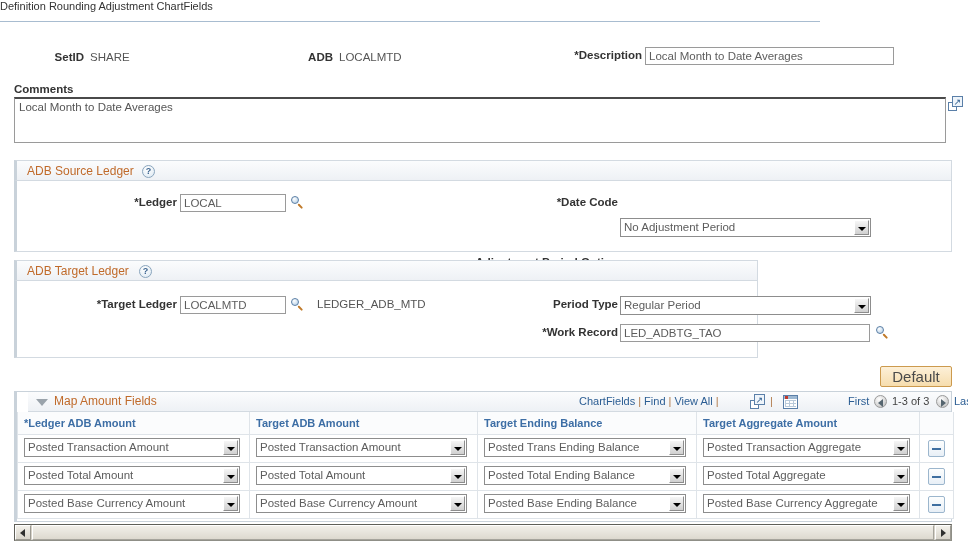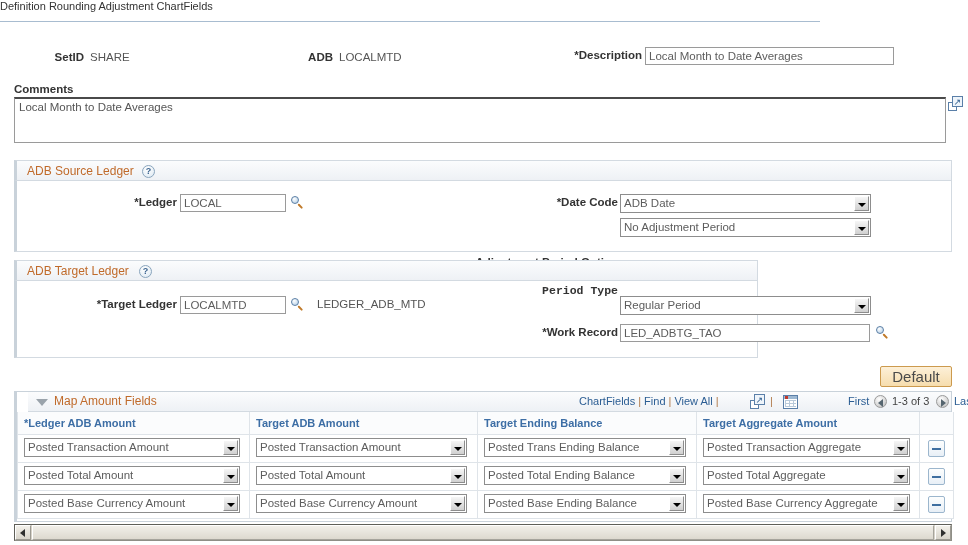--- a/index.html
+++ b/index.html
@@ -347,24 +347,20 @@
     <div class="sect-body" style="top:21px; height:71px;"></div>
 
     <div class="lbl" style="left:60px; top:36px; width:103px;">*Ledger</div>
     <input class="tbox" style="left: 166px; top: 34px; width: 106px;" value="LOCAL">
     <div class="mag" style="left:276px; top:35px;">
       <div class="c"></div>
         <div class="h"></div>
     </div>
 
     <div class="lbl" style="left:440px; top:36px; width:164px;">*Date Code</div>
-    <div class="ddl" style="left:606px; top:34px; width:251px;">
-      <span>ADB Date</span>
-      <span class="arrow"></span>
-    </div>
 
     <div class="lbl" style="left:380px; top:60px; width:224px;margin-top:36px;">Adjustment Period Option</div>
     <div class="ddl" style="left:606px; top:58px; width:251px;">
       <span>No Adjustment Period</span>
       <span class="arrow"></span>
     </div>
   </div>
 
   <div class="sect" style="left:14px; top:260px; width:744px; height:98px;">
     <div class="sect-hd">
@@ -374,21 +370,21 @@
     <div class="sect-body" style="top:21px; height:77px;"></div>
 
     <div class="lbl" style="left:48px; top:38px; width:115px;">*Target Ledger</div>
     <input class="tbox" style="left: 166px; top: 36px; width: 106px;" value="LOCALMTD">
     <div class="mag" style="left:276px; top:37px;">
       <div class="c"></div>
         <div class="h"></div>
     </div>
     <div class="val" style="left:303px; top:38px;">LEDGER_ADB_MTD</div>
 
-    <div class="lbl" style="left:460px; top:24px; width:144px;font-family:Liberation Mono, monospace;">Period Type</div>
+    <div class="lbl" style="left:460px; top:38px; width:144px;">Period Type</div>
     <div class="ddl" style="left:606px; top:36px; width:251px;">
       <span>Regular Period</span>
       <span class="arrow"></span>
     </div>
 
     <div class="lbl" style="left:460px; top:66px; width:144px;">*Work Record</div>
     <input class="tbox" style="left: 606px; top: 64px; width: 250px;" value="LED_ADBTG_TAO">
     <div class="mag" style="left:861px; top:65px;">
       <div class="c"></div>
         <div class="h"></div>

